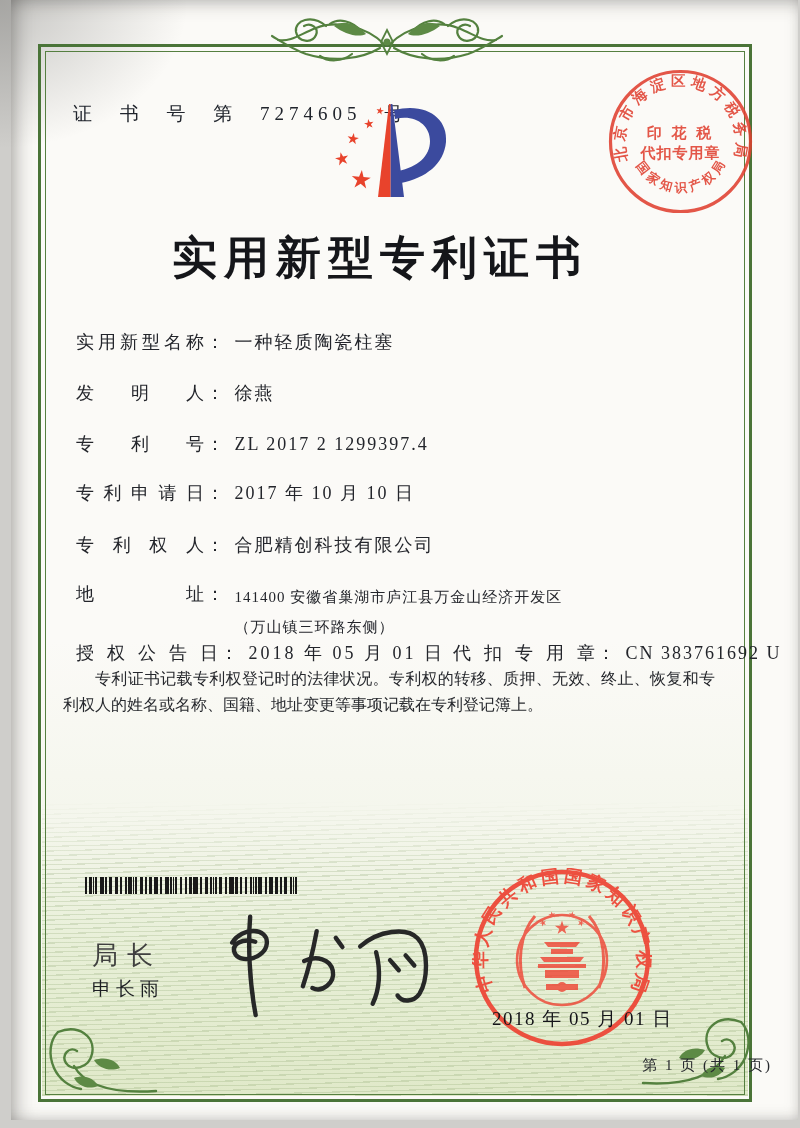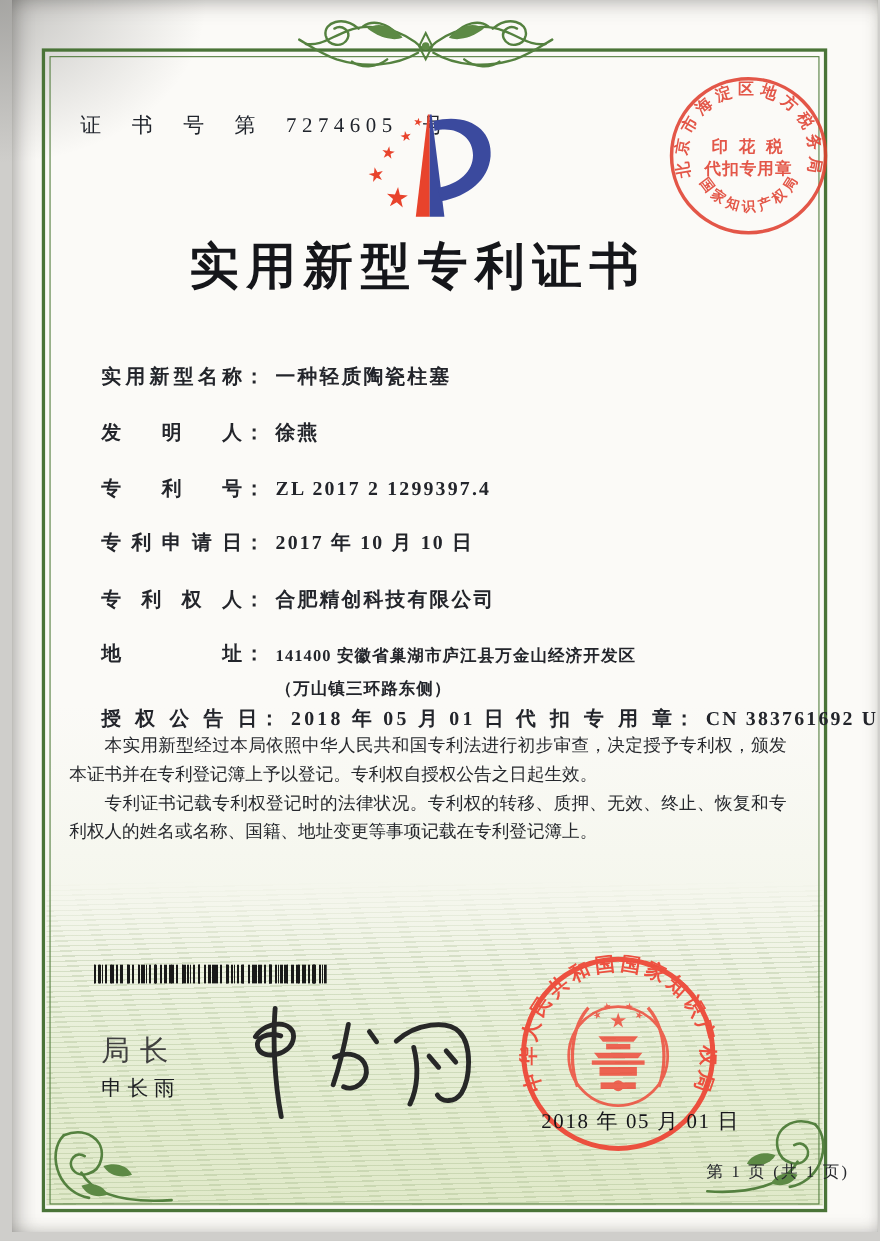--- a/index.html
+++ b/index.html
@@ -18,24 +18,24 @@
         background:repeating-linear-gradient(178.5deg, rgba(122,152,92,.22) 0 1.2px, rgba(255,255,255,0) 1.2px 4.6px);
         -webkit-mask-image:linear-gradient(180deg, transparent 0, #000 70px);
         mask-image:linear-gradient(180deg, transparent 0, #000 70px);}
   
   .frame{position:absolute;left:38px;top:44px;width:708px;height:1052px;border:3.5px solid #4a7438;}
   .frame-inner{position:absolute;left:4px;top:4px;right:4px;bottom:4px;border:1.5px solid #557f40;}
   .orn{position:absolute;color:#54813f;}
   .cert-no{position:absolute;left:73px;top:101px;font-size:19px;color:#20242c;
            letter-spacing:5px;word-spacing:13px;}
   .logo{position:absolute;left:328px;top:98px;width:132px;height:104px;}
-  .title{position:absolute;left:0;right:40px;top:212px;text-align:center;font-size:45px;
+  .title{position:absolute;left:0;right:40px;top:228px;text-align:center;font-size:45px;
          font-weight:bold;color:#15161a;letter-spacing:7px;}
   .fields{position:absolute;left:76px;top:0;width:680px;font-size:18px;color:#23252b;}
-  .frow{position:absolute;left:16px;white-space:nowrap;font-weight:bold;}
+  .frow{position:absolute;left:0;white-space:nowrap;}
   .flabel{display:inline-block;width:128px;text-align:justify;text-align-last:justify;vertical-align:top;}
   .fcolon{display:inline-block;margin-left:2px;}
   .fvalue{display:inline-block;margin-left:6px;letter-spacing:2px;}
   .fvalue.addr{white-space:normal;width:352px;font-size:15px;line-height:30px;letter-spacing:1px;vertical-align:top;}
   .glabel{display:inline-block;width:142px;text-align:justify;text-align-last:justify;vertical-align:top;}
   .grant-right{position:absolute;left:377px;top:0;white-space:nowrap;}
   .paras{position:absolute;left:63px;top:666px;width:652px;font-size:16px;line-height:26px;
          color:#26282d;text-align:justify;}
   .paras p{margin:0;text-indent:2em;}
   .barcode{position:absolute;left:85px;top:877px;width:212px;height:17px;
@@ -180,21 +180,20 @@
       <span class="glabel">授权公告日</span><span class="fcolon">：</span>
       <span class="fvalue" style="letter-spacing:3px">2018 年 05 月 01 日</span>
       <span class="grant-right">
         <span class="glabel">代扣专用章</span><span class="fcolon">：</span>
         <span class="fvalue" style="letter-spacing:2px">CN 383761692 U</span>
       </span>
     </div>
   </div>
 
   <div class="paras">
-    <p>本实用新型经过本局依照中华人民共和国专利法进行初步审查，决定授予专利权，颁发本证书并在专利登记簿上予以登记。专利权自授权公告之日起生效。</p>
     <p>专利证书记载专利权登记时的法律状况。专利权的转移、质押、无效、终止、恢复和专利权人的姓名或名称、国籍、地址变更等事项记载在专利登记簿上。</p>
   </div>
 
   <div class="barcode"></div>
 
   <div class="director-title">局长</div>
   <div class="director-name">申长雨</div>
 
   <svg class="signature" viewBox="0 0 210 105">
     <g stroke="#17171a" stroke-width="4.2" fill="none" stroke-linecap="round" opacity=".92">

